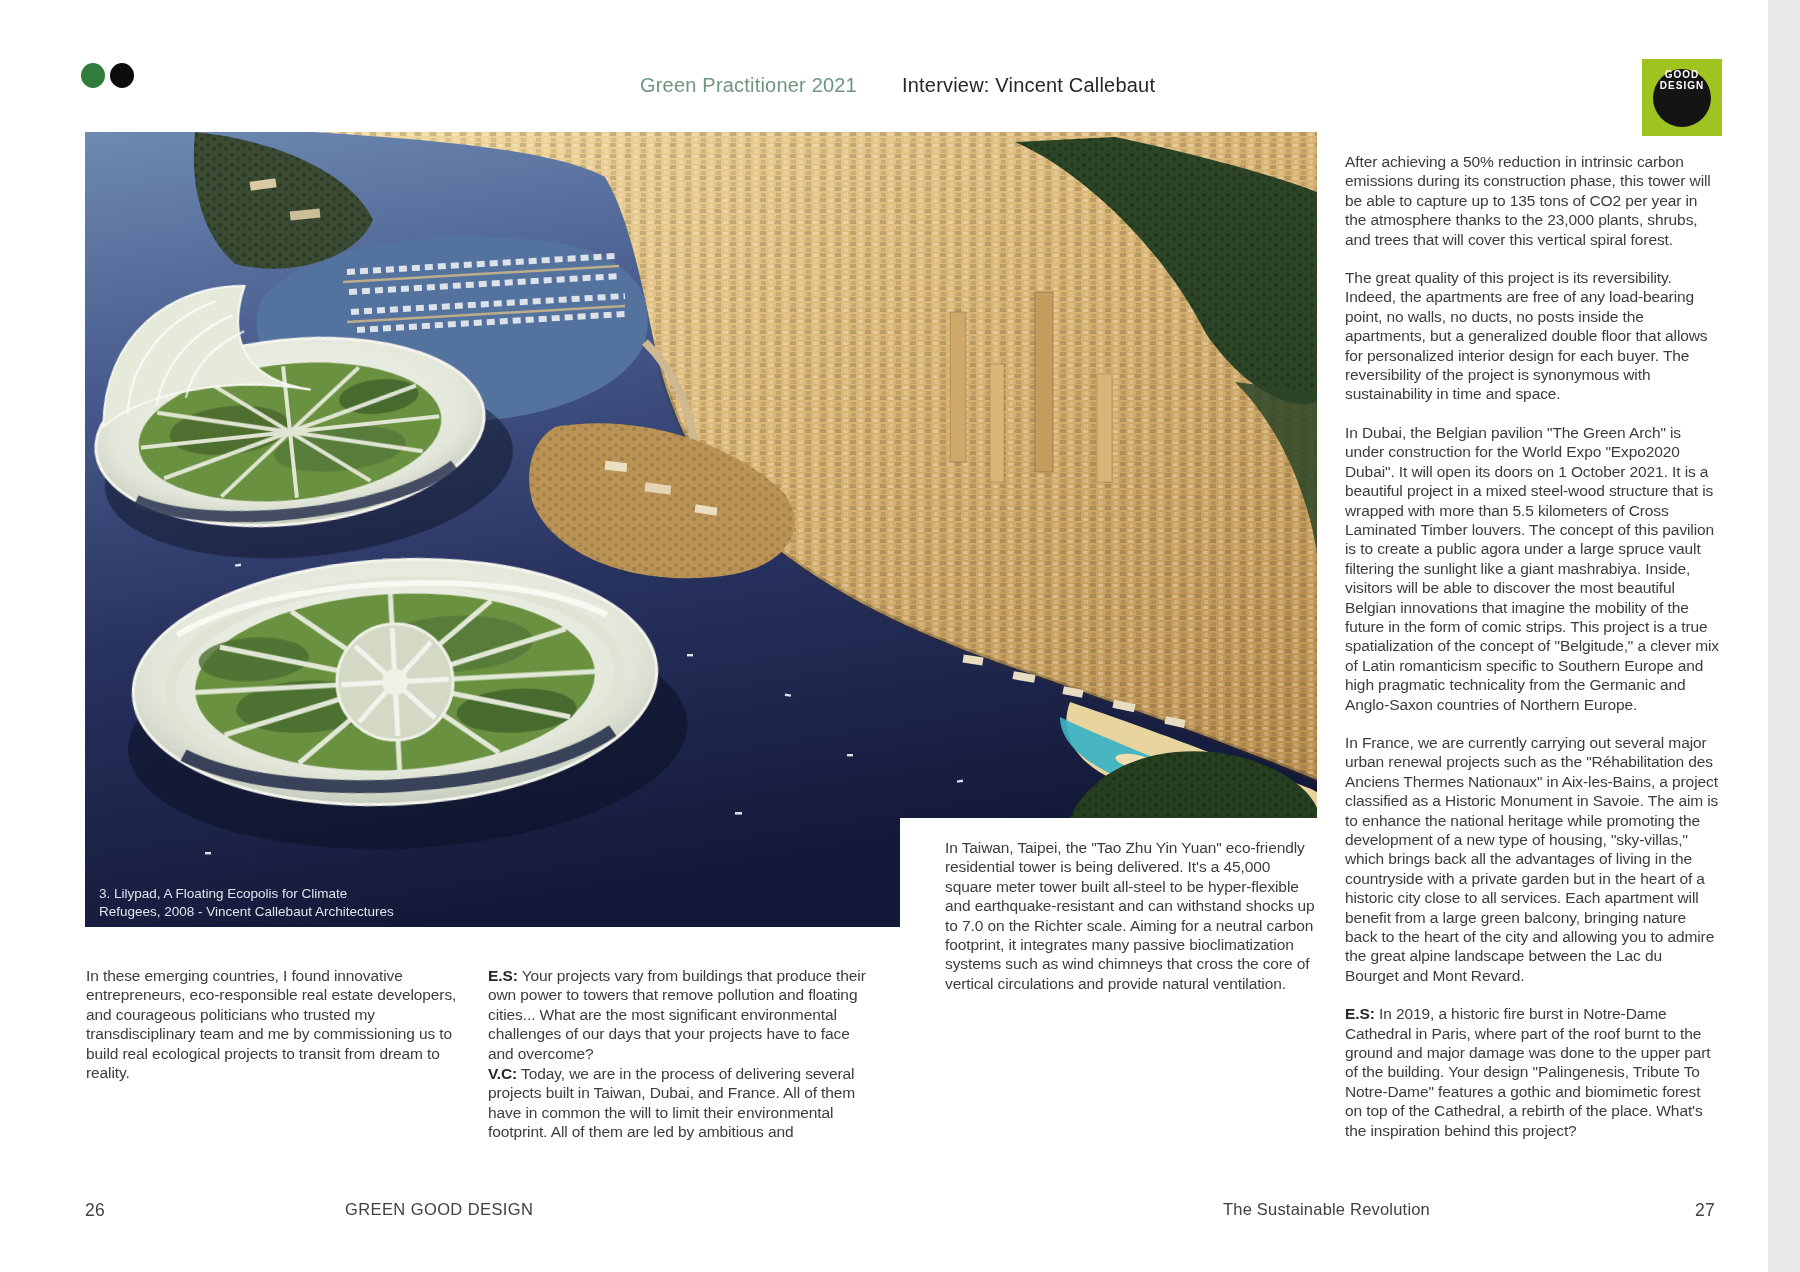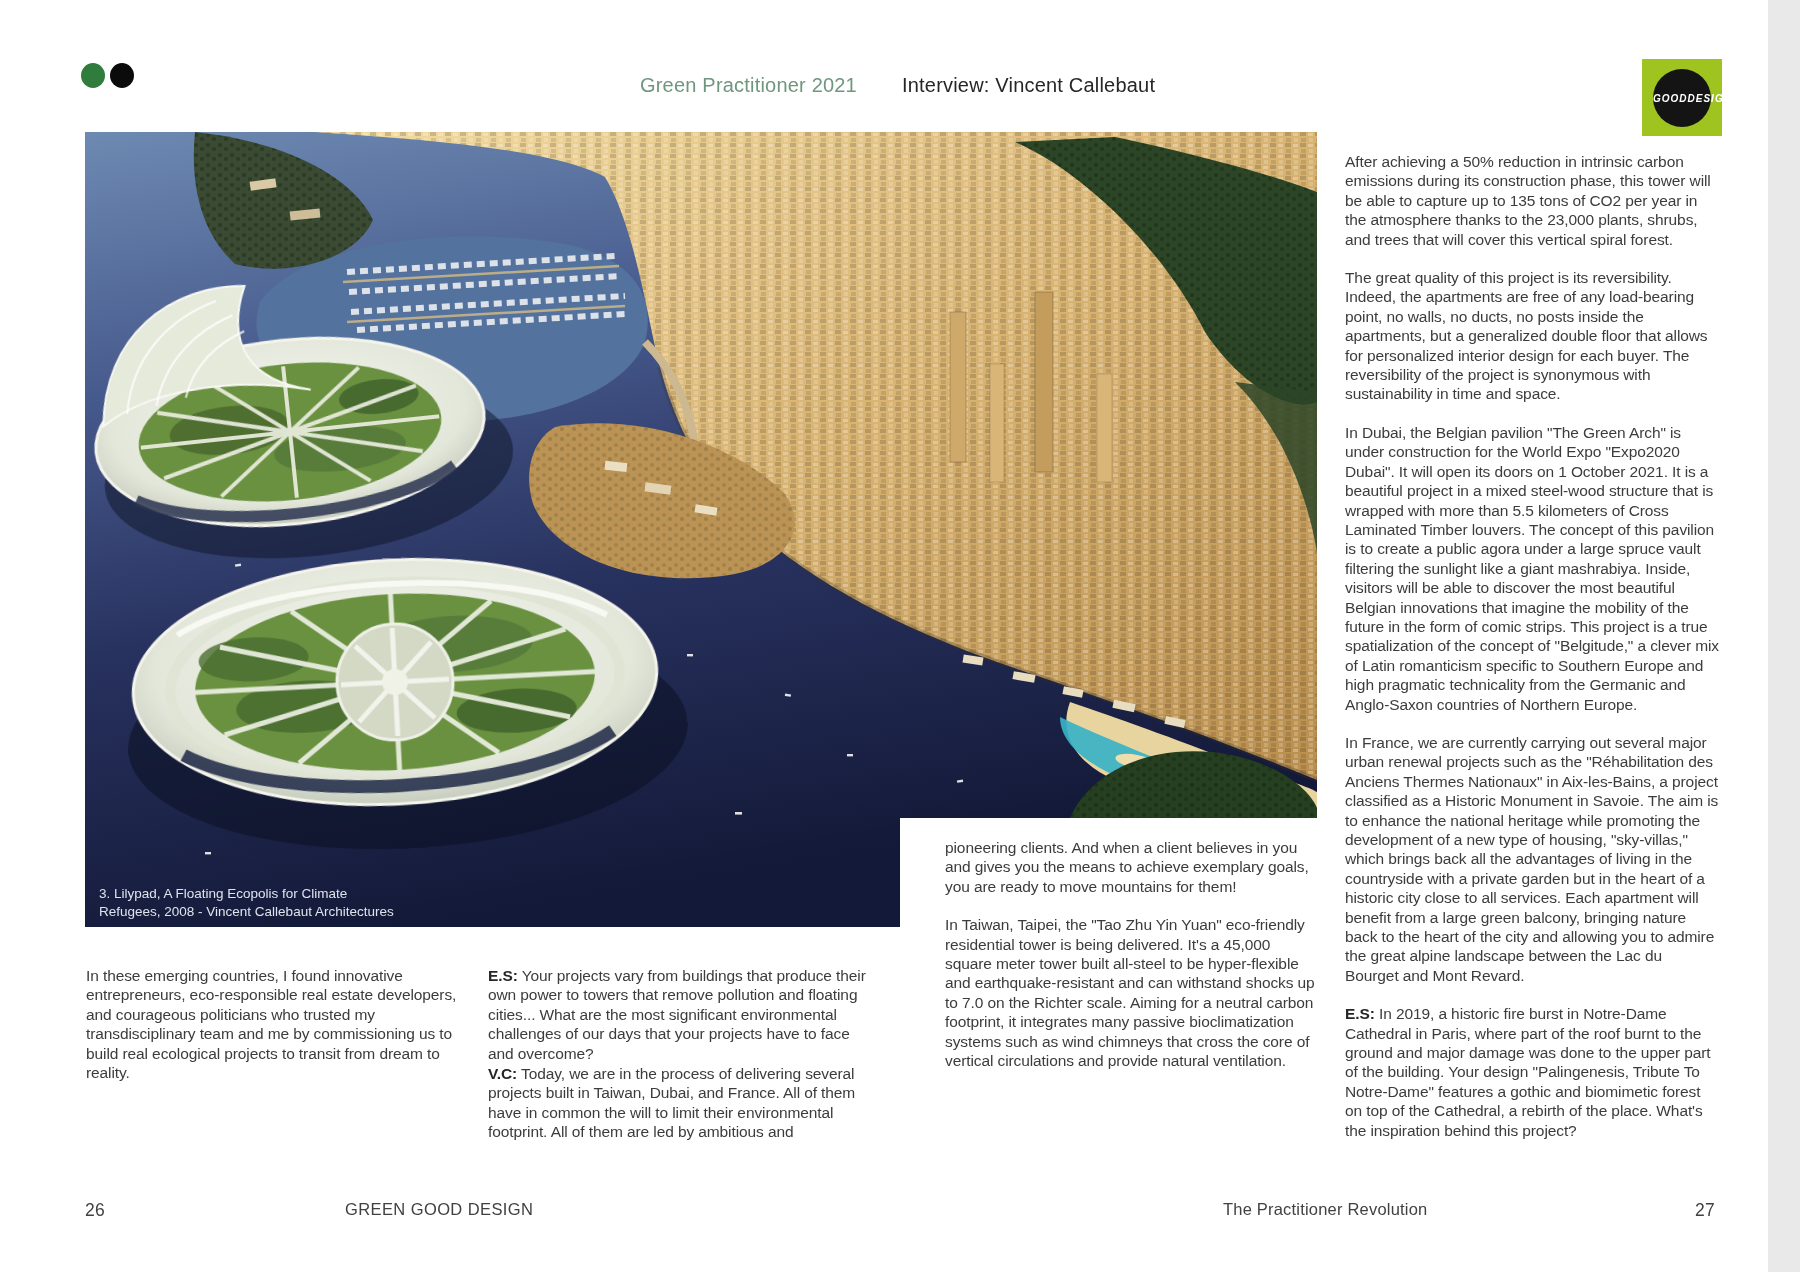--- a/index.html
+++ b/index.html
@@ -6,21 +6,21 @@
   .page{
     position:relative;width:1768px;height:1272px;background:#ffffff;
     font-family:"Liberation Sans","DejaVu Sans",sans-serif;overflow:hidden;
   }
   
   .dot{position:absolute;border-radius:50%;width:24px;height:25px;}
   .kicker{position:absolute;left:640px;top:74px;font-size:20px;color:#6f967f;letter-spacing:.2px;}
   .title{position:absolute;left:902px;top:74px;font-size:20px;color:#262626;letter-spacing:.2px;}
   .logo{position:absolute;left:1642px;top:59px;width:80px;height:77px;background:#9fc41f;}
   .logo-circle{position:absolute;left:11px;top:10px;width:58px;height:58px;border-radius:50%;background:#141414;
-    display:flex;flex-direction:row;align-items:center;justify-content:space-between;font-style:italic;}
+    display:flex;flex-direction:column;align-items:center;justify-content:flex-start;}
   .logo-circle span{color:#ffffff;font-weight:bold;font-size:10px;line-height:11px;letter-spacing:1px;}
   
   .photo{position:absolute;left:85px;top:132px;width:1232px;height:795px;}
   
   .col{position:absolute;font-size:15.5px;line-height:19.4px;color:#3c3c3c;letter-spacing:-0.1px;}
   .col p{margin:0 0 19px 0;}
   .col p:last-child{margin-bottom:0;}
   .col p.joined{margin-bottom:1px;}
   .col b{color:#262626;}
   .col-1{left:86px;top:966px;width:380px;}
@@ -242,30 +242,29 @@
   <div class="col col-1">
     <p>In these emerging countries, I found innovative entrepreneurs, eco-responsible real estate developers, and courageous politicians who trusted my transdisciplinary team and me by commissioning us to build real ecological projects to transit from dream to reality.</p>
   </div>
 
   <div class="col col-2">
     <p class="joined"><b>E.S:</b><span> Your projects vary from buildings that produce their own power to towers that remove pollution and floating cities... What are the most significant environmental challenges of our days that your projects have to face and overcome?</span></p>
     <p><b>V.C:</b><span> Today, we are in the process of delivering several projects built in Taiwan, Dubai, and France. All of them have in common the will to limit their environmental footprint. All of them are led by ambitious and</span></p>
   </div>
 
   <div class="col col-3">
-    <p>pioneering clients. And when a client believes in you and gives you the means to achieve exemplary goals, you are ready to move mountains for them!</p>
     <p>In Taiwan, Taipei, the "Tao Zhu Yin Yuan" eco-friendly residential tower is being delivered. It's a 45,000 square meter tower built all-steel to be hyper-flexible and earthquake-resistant and can withstand shocks up to 7.0 on the Richter scale. Aiming for a neutral carbon footprint, it integrates many passive bioclimatization systems such as wind chimneys that cross the core of vertical circulations and provide natural ventilation.</p>
   </div>
 
   <div class="col col-4">
     <p>After achieving a 50% reduction in intrinsic carbon emissions during its construction phase, this tower will be able to capture up to 135 tons of CO2 per year in the atmosphere thanks to the 23,000 plants, shrubs, and trees that will cover this vertical spiral forest.</p>
     <p>The great quality of this project is its reversibility. Indeed, the apartments are free of any load-bearing point, no walls, no ducts, no posts inside the apartments, but a generalized double floor that allows for personalized interior design for each buyer. The reversibility of the project is synonymous with sustainability in time and space.</p>
     <p>In Dubai, the Belgian pavilion "The Green Arch" is under construction for the World Expo "Expo2020 Dubai". It will open its doors on 1 October 2021. It is a beautiful project in a mixed steel-wood structure that is wrapped with more than 5.5 kilometers of Cross Laminated Timber louvers. The concept of this pavilion is to create a public agora under a large spruce vault filtering the sunlight like a giant mashrabiya. Inside, visitors will be able to discover the most beautiful Belgian innovations that imagine the mobility of the future in the form of comic strips. This project is a true spatialization of the concept of "Belgitude," a clever mix of Latin romanticism specific to Southern Europe and high pragmatic technicality from the Germanic and Anglo-Saxon countries of Northern Europe.</p>
     <p>In France, we are currently carrying out several major urban renewal projects such as the "Réhabilitation des Anciens Thermes Nationaux" in Aix-les-Bains, a project classified as a Historic Monument in Savoie. The aim is to enhance the national heritage while promoting the development of a new type of housing, "sky-villas," which brings back all the advantages of living in the countryside with a private garden but in the heart of a historic city close to all services. Each apartment will benefit from a large green balcony, bringing nature back to the heart of the city and allowing you to admire the great alpine landscape between the Lac du Bourget and Mont Revard.</p>
     <p><b>E.S:</b><span> In 2019, a historic fire burst in Notre-Dame Cathedral in Paris, where part of the roof burnt to the ground and major damage was done to the upper part of the building. Your design "Palingenesis, Tribute To Notre-Dame" features a gothic and biomimetic forest on top of the Cathedral, a rebirth of the place. What's the inspiration behind this project?</span></p>
   </div>
 
   <div class="footer-item pageno" style="left:85px;">26</div>
   <div class="footer-item" style="left:345px;letter-spacing:.4px;">GREEN GOOD DESIGN</div>
-  <div class="footer-item" style="left:1223px;">The Practitioner Revolution</div>
+  <div class="footer-item" style="left:1223px;">The Sustainable Revolution</div>
   <div class="footer-item pageno" style="left:1695px;">27</div>
 
 </div>
 
 </body></html>

